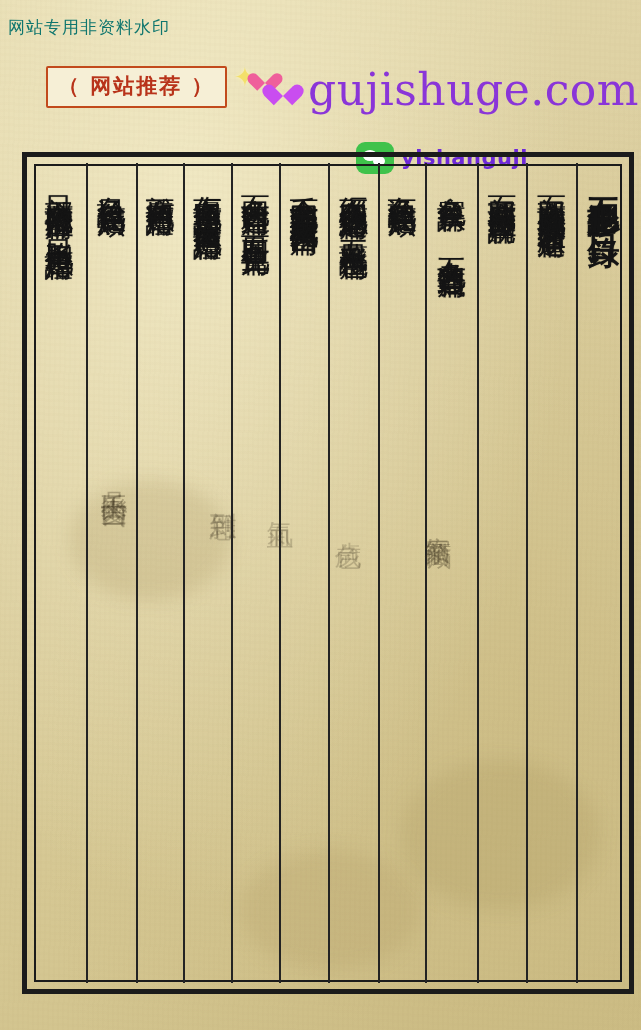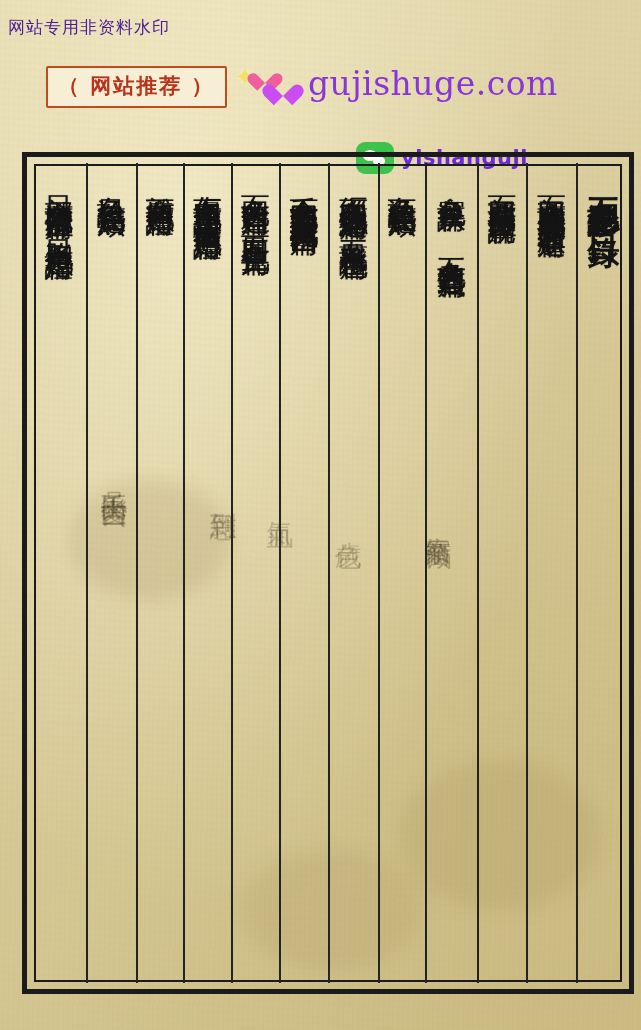--- a/index.html
+++ b/index.html
@@ -39,21 +39,21 @@
     pointer-events: none;
   }
 
   
   .wm-top-left {
     position: absolute;
     left: 8px; top: 16px;
     font-family: "DejaVu Sans", sans-serif;
     font-size: 17px;
     letter-spacing: 1px;
-    color: #4c1d95;
+    color: #0f766e;
     white-space: nowrap;
   }
   .wm-band {
     position: absolute;
     left: 12px; top: 60px;
     width: 584px; height: 62px;
   }
   .wm-badge {
     position: absolute;
     left: 34px; top: 6px;
@@ -96,21 +96,21 @@
   .heart::after  { left: 0;    transform: rotate(-45deg); transform-origin: 100% 100%; }
   .heart.h1 { left: 4px; top: 2px; }
   .heart.h1::before, .heart.h1::after { background: #ef5f9b; }
   .heart.h2 { left: 20px; top: 12px; width: 26px; height: 24px; }
   .heart.h2::before, .heart.h2::after { background: #c94df0; width: 13px; height: 20px; border-radius: 13px 13px 0 0; }
   .heart.h2::before { left: 13px; }
   .wm-domain {
     position: absolute;
     left: 296px; top: 4px;
     font-family: "DejaVu Serif", serif;
-    font-size: 33px;
+    font-size: 44px;
     color: #8a35d8;
     letter-spacing: .5px;
     white-space: nowrap;
   }
   .wm-wechat {
     position: absolute;
     left: 356px; top: 142px;
     display: flex;
     align-items: center;
     gap: 7px;

